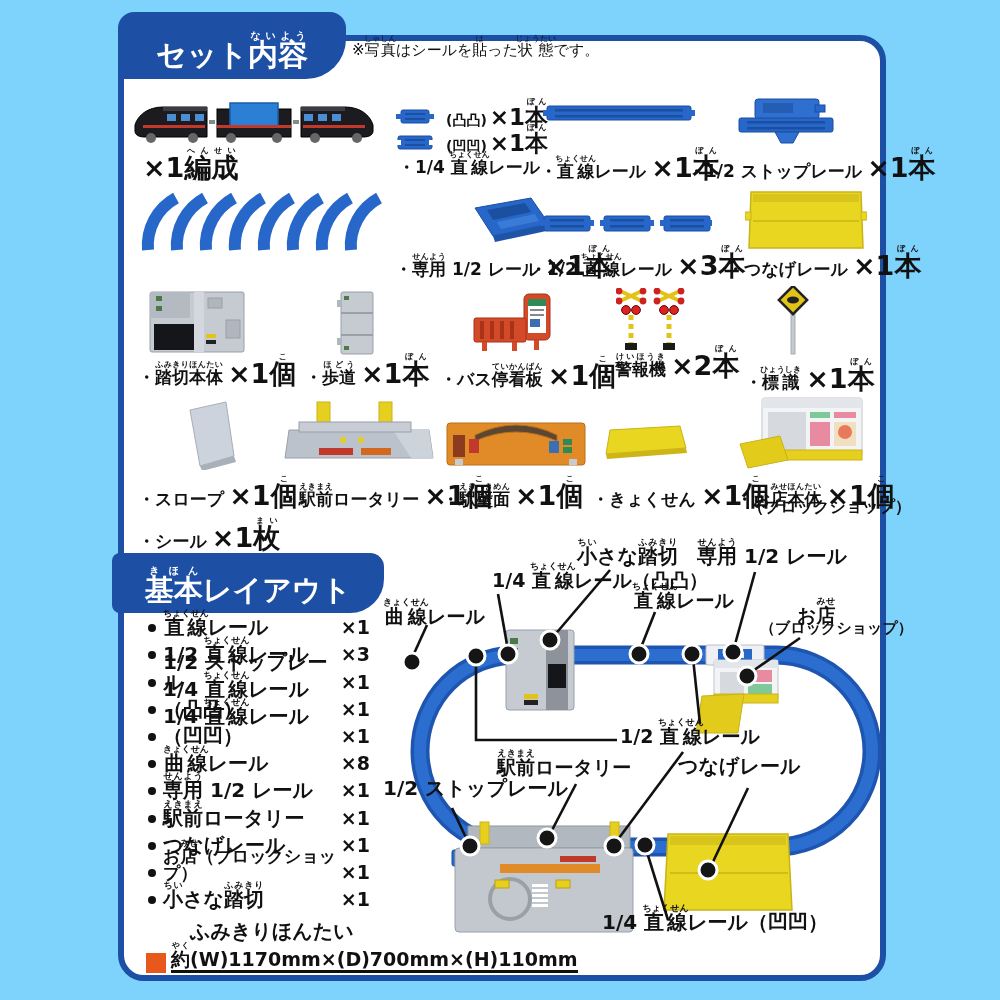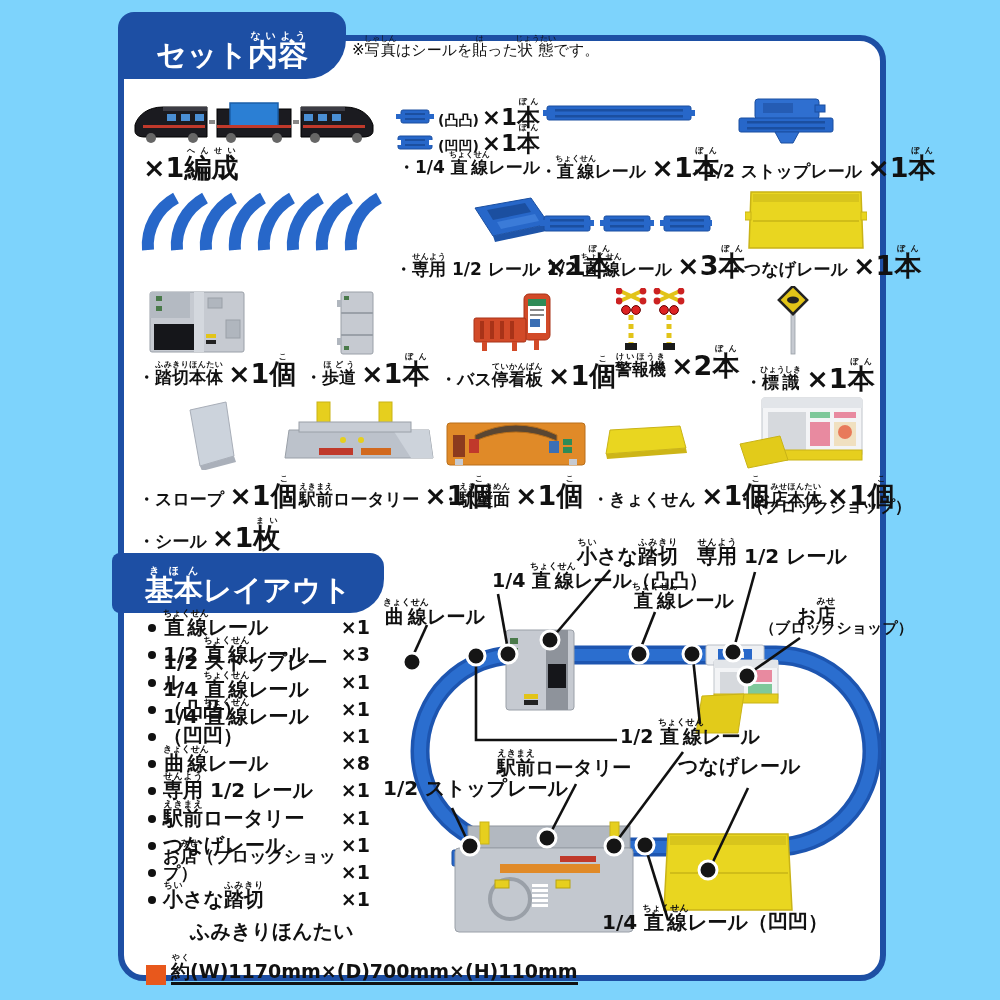--- a/index.html
+++ b/index.html
@@ -16,34 +16,34 @@
   .tab rt{font-size:10px;font-weight:bold;}
   .note{position:absolute;left:352px;top:34px;font-size:15px;font-weight:normal;line-height:1;}
   .note rt{font-size:8px;}
   rt{letter-spacing:0;}
   .caption{position:absolute;font-weight:bold;display:flex;align-items:baseline;
            white-space:nowrap;line-height:1;}
   .caption .lbl{font-size:17px;}
   .caption .lbl rt{font-size:8px;}
   .caption .cnt{font-size:27px;margin-left:5px;}
   .caption .cnt rt{font-size:8px;}
-  .caption .prefix{font-size:14px;margin-left:4px;}
+  .caption .prefix{font-size:14px;margin-left:12px;}
   .caption .cnt.sm{font-size:23px;margin-left:3px;}
   .sublabel{position:absolute;font-weight:bold;font-size:16px;line-height:1;}
   .img{position:absolute;}
   .list{position:absolute;left:148px;top:610px;width:222px;display:flex;flex-direction:column;}
   .lrow{height:27.2px;display:flex;align-items:flex-end;font-size:20px;font-weight:bold;line-height:1;}
   .lrow .dot{width:8px;height:8px;border-radius:50%;background:#111;margin:0 7px 5px 0;flex:0 0 auto;}
   .lrow .llabel{flex:1;}
   .lrow .llabel rt{font-size:9px;}
   .lrow .lcount{font-size:19px;margin-left:4px;}
   .size-title{position:absolute;left:190px;top:921px;font-size:20px;font-weight:bold;line-height:1;}
   .size-row{position:absolute;left:146px;top:941px;display:flex;align-items:flex-end;line-height:1;}
   .size-sq{width:20px;height:20px;background:#e8581c;margin-right:5px;flex:0 0 auto;}
-  .size-val{font-size:19px;font-weight:bold;border-bottom:3px solid #111;padding-bottom:1px;margin-top:12px;}
+  .size-val{font-size:19px;font-weight:bold;border-bottom:3px solid #111;padding-bottom:1px;}
   .size-val rt{font-size:8px;}
   .callout{position:absolute;font-weight:bold;font-size:19px;white-space:nowrap;line-height:1;}
   .callout rt{font-size:9px;}
   .co-20{font-size:20px;}
   .co-15{font-size:15px;}
   svg{display:block;}
 </style>
 </head>
 <body>
 

